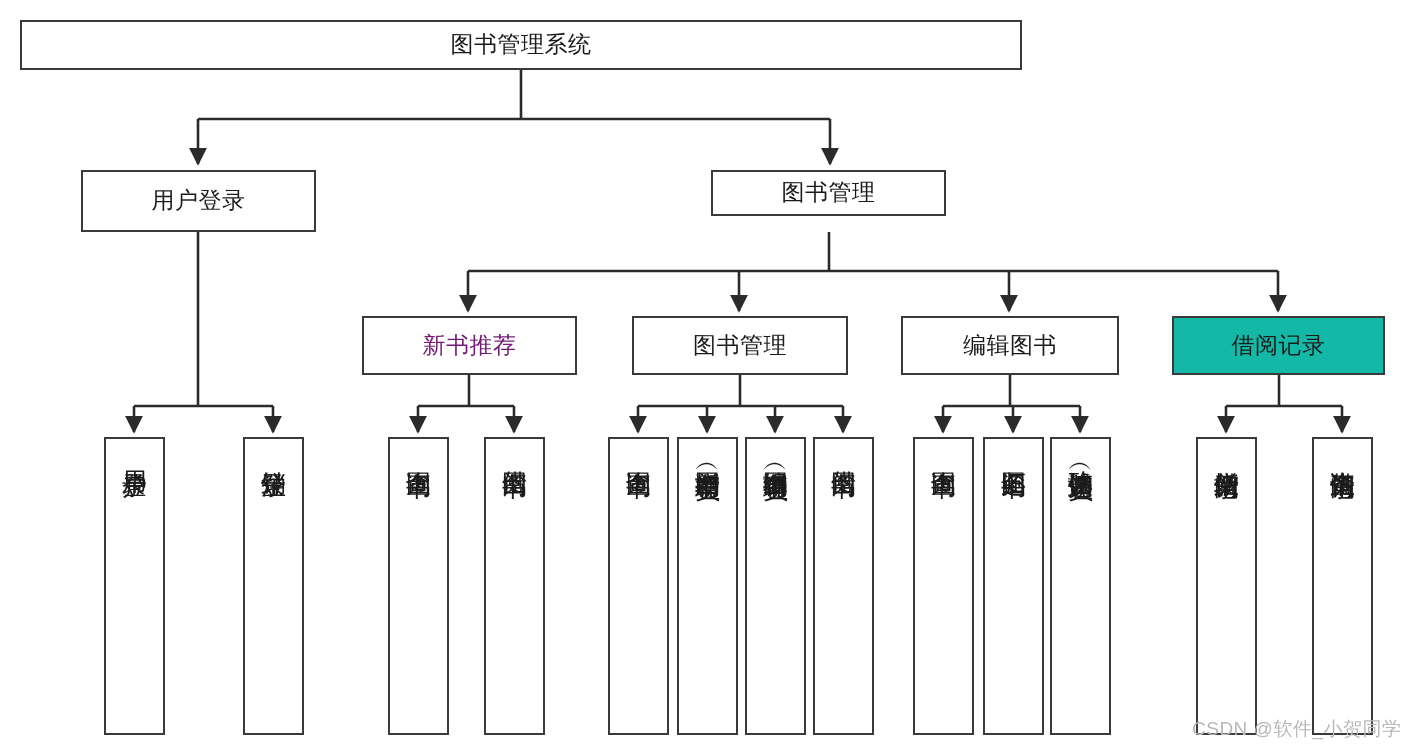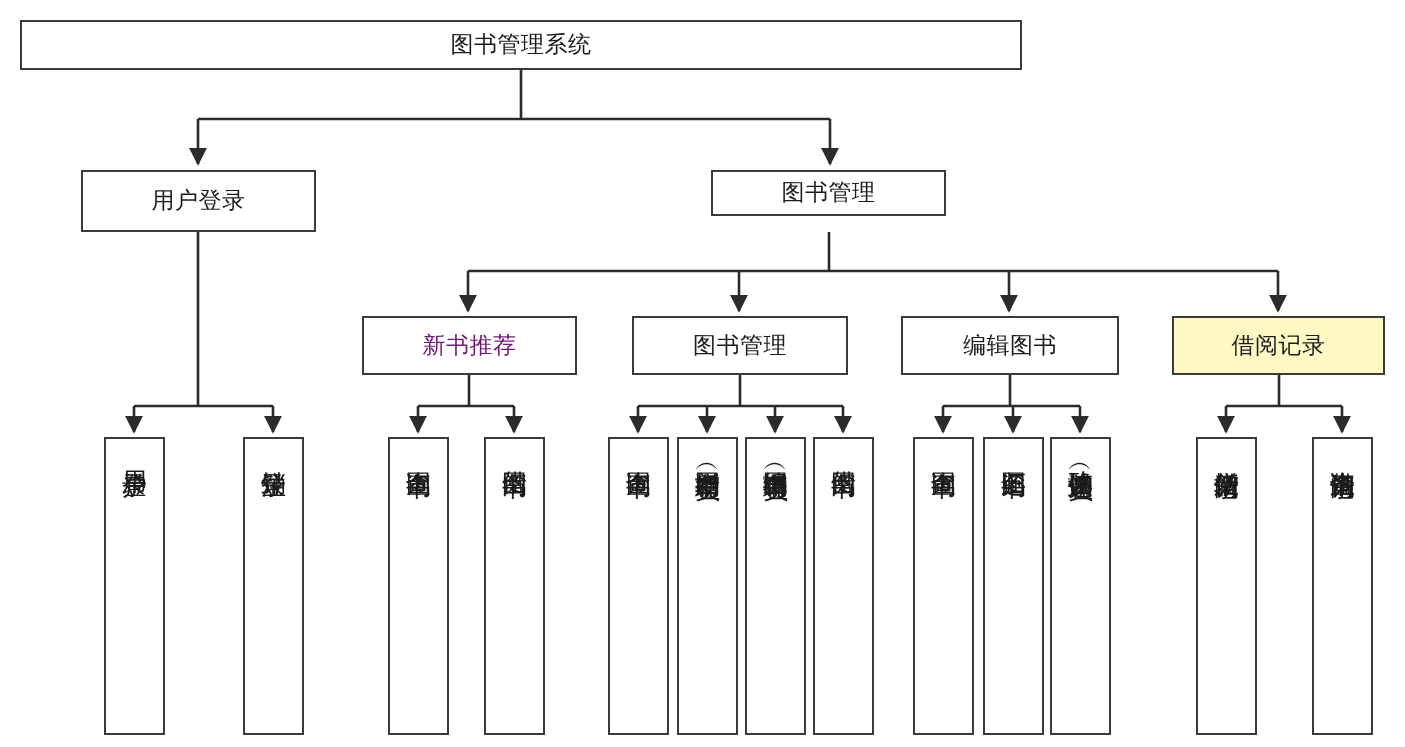--- a/index.html
+++ b/index.html
@@ -129,21 +129,21 @@
       </div>
       <div class="node horiz" style="left: 362px; top: 316px; width: 215px; height: 59px; border-color: rgb(58, 58, 58); background: rgb(255, 255, 255);">
         <span class="node-label" style="color: #701a75;">新书推荐</span>
       </div>
       <div class="node horiz" style="left: 632px; top: 316px; width: 216px; height: 59px; border-color: rgb(58, 58, 58); background: rgb(255, 255, 255);">
         <span class="node-label" style="color: rgb(27, 27, 27);">图书管理</span>
       </div>
       <div class="node horiz" style="left: 901px; top: 316px; width: 218px; height: 59px; border-color: rgb(58, 58, 58); background: rgb(255, 255, 255);">
         <span class="node-label" style="color: rgb(27, 27, 27);">编辑图书</span>
       </div>
-      <div class="node horiz" style="left: 1172px; top: 316px; width: 213px; height: 59px; border-color: rgb(58, 58, 58); background: #fef9c3;">
+      <div class="node horiz" style="left: 1172px; top: 316px; width: 213px; height: 59px; border-color: rgb(58, 58, 58); background: #14b8a6;">
         <span class="node-label" style="color: rgb(27, 27, 27);">借阅记录</span>
       </div>
       <div class="node vert" style="left: 104px; top: 437px; width: 61px; height: 298px; border-color: rgb(58, 58, 58); background: rgb(255, 255, 255);">
         <span class="node-label" style="color: rgb(27, 27, 27);">用户登录</span>
       </div>
       <div class="node vert" style="left: 243px; top: 437px; width: 61px; height: 298px; border-color: rgb(58, 58, 58); background: rgb(255, 255, 255);">
         <span class="node-label" style="color: rgb(27, 27, 27);">注销登录</span>
       </div>
       <div class="node vert" style="left: 388px; top: 437px; width: 61px; height: 298px; border-color: rgb(58, 58, 58); background: rgb(255, 255, 255);">
         <span class="node-label" style="color: rgb(27, 27, 27);">查询图书</span>
@@ -173,14 +173,15 @@
         <span class="node-label" style="color: rgb(27, 27, 27);">确认归还（管理员）</span>
       </div>
       <div class="node vert" style="left: 1196px; top: 437px; width: 61px; height: 298px; border-color: rgb(58, 58, 58); background: rgb(255, 255, 255);">
         <span class="node-label" style="color: rgb(27, 27, 27);">新增借阅记录</span>
       </div>
       <div class="node vert" style="left: 1312px; top: 437px; width: 61px; height: 298px; border-color: rgb(58, 58, 58); background: rgb(255, 255, 255);">
         <span class="node-label" style="color: rgb(27, 27, 27);">查询借阅记录</span>
       </div>
     </div>
 
+  <div class="watermark" style="left: 1192px; top: 716px; color: rgb(184, 184, 184);">CSDN @软件_小贺同学</div>
 
 </div>
 
 </body></html>

